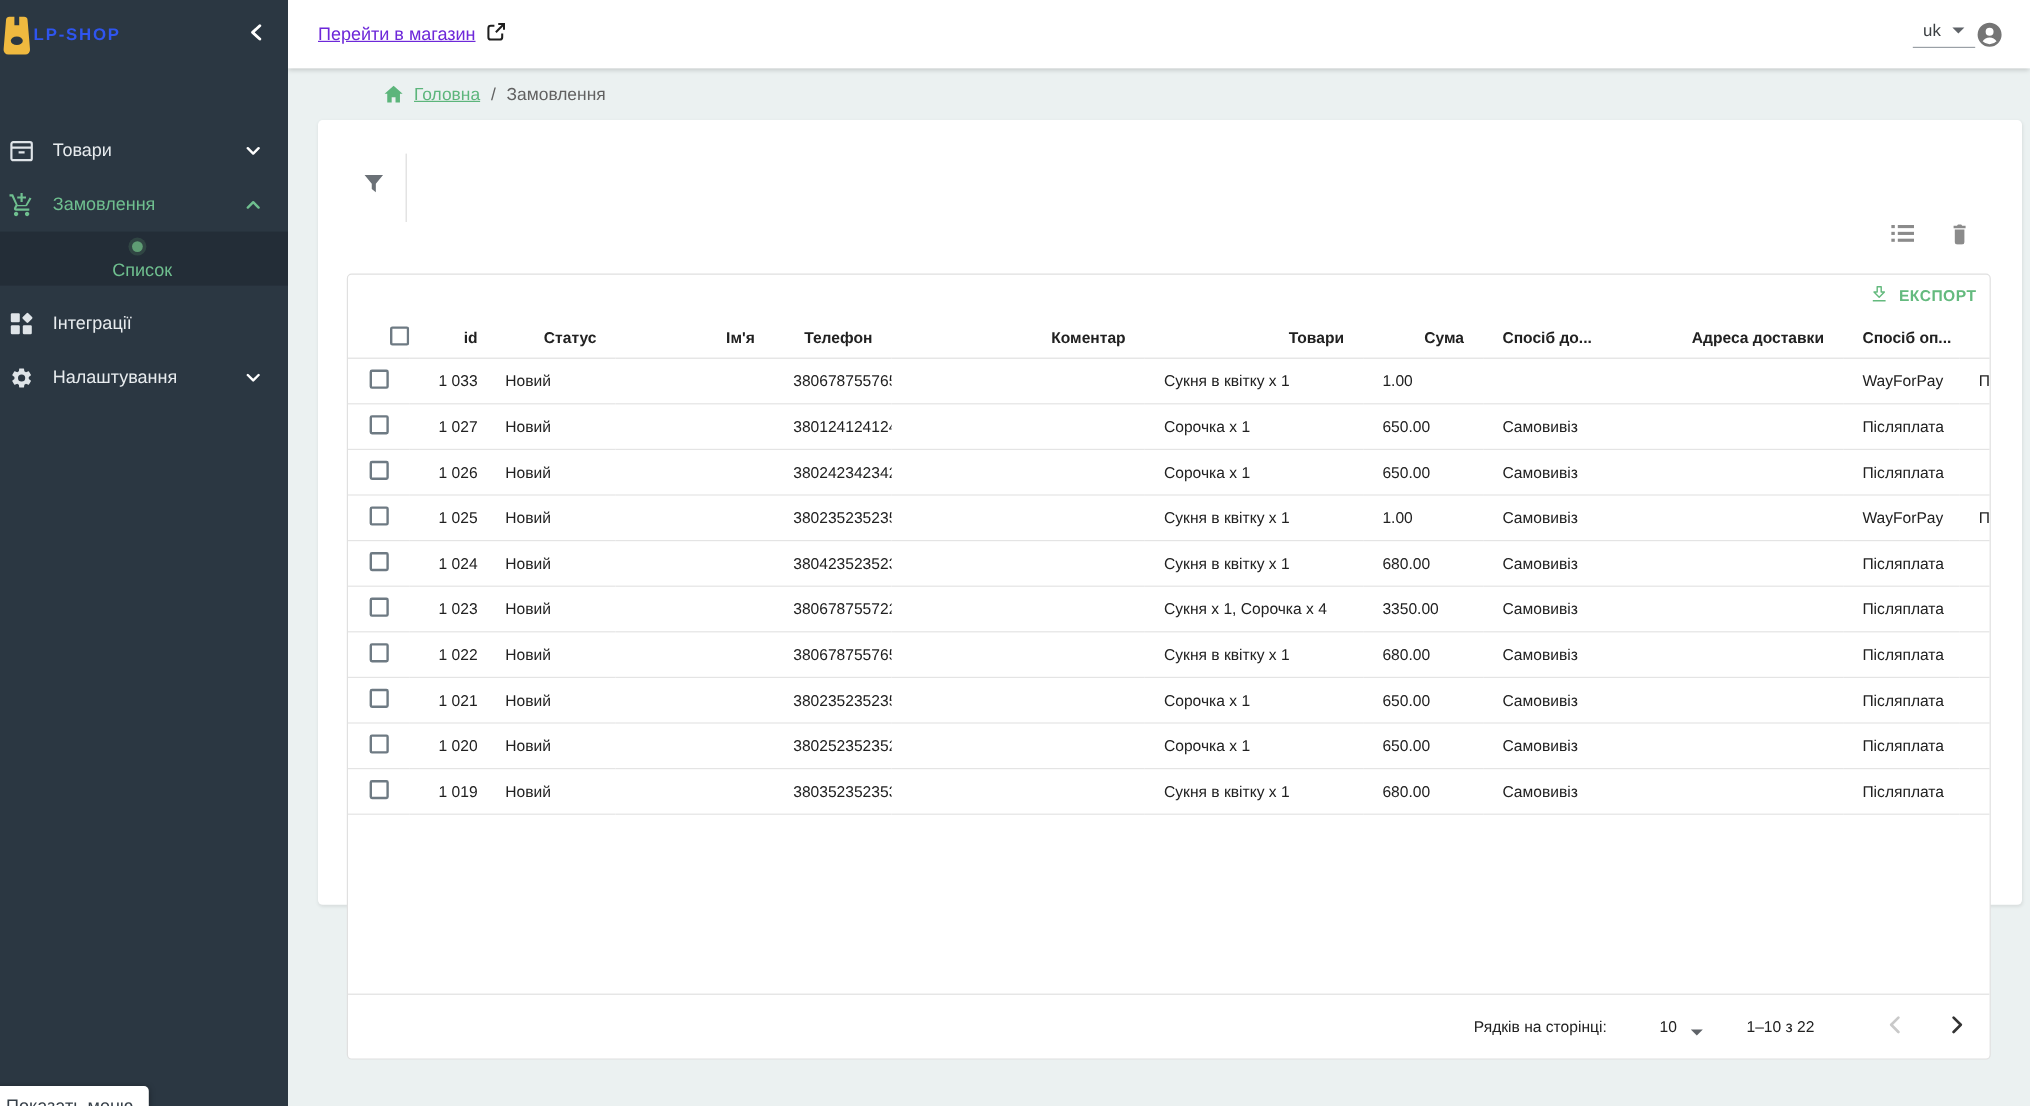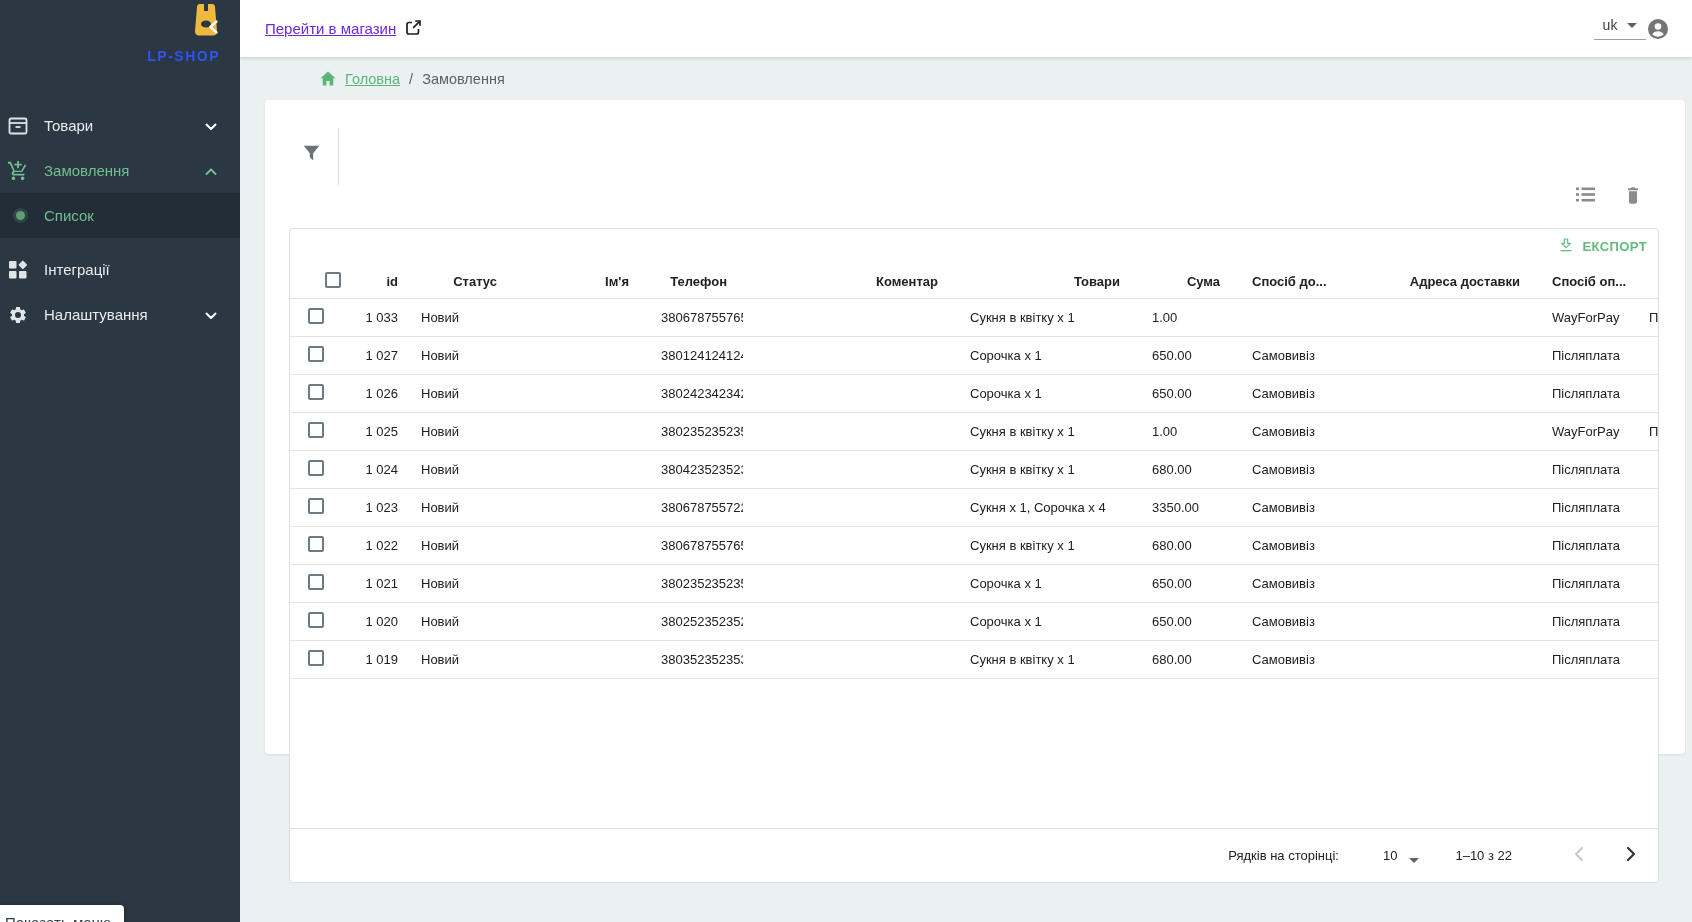--- a/index.html
+++ b/index.html
@@ -2,27 +2,27 @@
 <html><head>
 <meta charset="utf-8">
 <style>
   * { box-sizing: border-box; margin: 0; padding: 0; }
   html,body { width:1692px; height:922px; overflow:hidden; }
   body { font-family:"Liberation Sans", sans-serif; background:#EBF1F1; position:relative; }
 
   
   .sidebar { position:absolute; left:0; top:0; width:240px; height:922px; background:#2B3742; z-index:5; }
   .collapse-btn { position:absolute; top:14px; right:12px; width:28px; height:28px; background:none; border:none; cursor:pointer; display:flex; align-items:center; justify-content:center; }
-  .logo-wrap { height:103px; width:220px; display:flex; flex-direction:column; align-items:flex-end; padding-top:3px; }
+  .logo-wrap { height:103px; width:220px; display:flex; flex-direction:row; align-items:flex-start; padding-top:13px; }
   .logo-text { margin-top:7px; font-size:14px; font-weight:bold; letter-spacing:1.5px; color:#2F55EF; }
   .nav-item { height:45px; display:flex; align-items:center; padding:0 23px 0 6px; cursor:pointer; }
   .nav-item .nicon { width:24px; height:24px; display:flex; align-items:center; justify-content:center; flex:none; }
   .nav-item .nlabel { margin-left:14px; font-size:15px; color:#E7EBEE; flex:1; }
   .nav-item.accent .nlabel { color:#6FBF8F; }
-  .nav-item.active { background:#232D37; }
+  .nav-item.active { background:#232D37;flex-direction:column; }
   .nav-item.gap-top { margin-top:9px; }
   .subdot { width:9px; height:9px; border-radius:50%; background:#5F9D74; box-shadow:0 0 0 3px rgba(95,157,116,0.22); margin-left:5px; }
 
   
   .main { position:absolute; left:240px; top:0; right:0; height:922px; }
   .topbar { height:57px; background:#fff; box-shadow:0 1px 4px rgba(0,0,0,0.18); display:flex; align-items:center; padding:0 22px 0 25px; position:relative; z-index:2; }
   .store-link { display:flex; align-items:center; gap:9px; font-size:15px; color:#6d28d9; text-decoration:underline; cursor:pointer; }
   .top-right { margin-left:auto; display:flex; align-items:center; }
   .lang-select { display:flex; align-items:center; justify-content:center; gap:10px; width:52px; padding-bottom:6px; border-bottom:1px solid #9AA0A6; cursor:pointer; font-size:14px; color:#3C4043; }
   .caret-down { width:0; height:0; border-left:5px solid transparent; border-right:5px solid transparent; border-top:5px solid #5F6368; }

